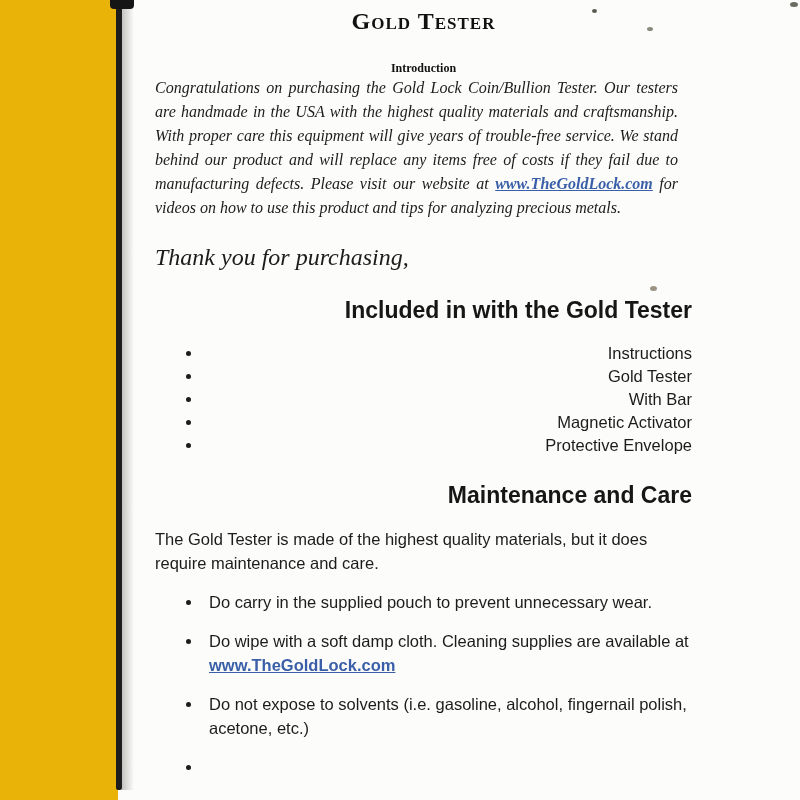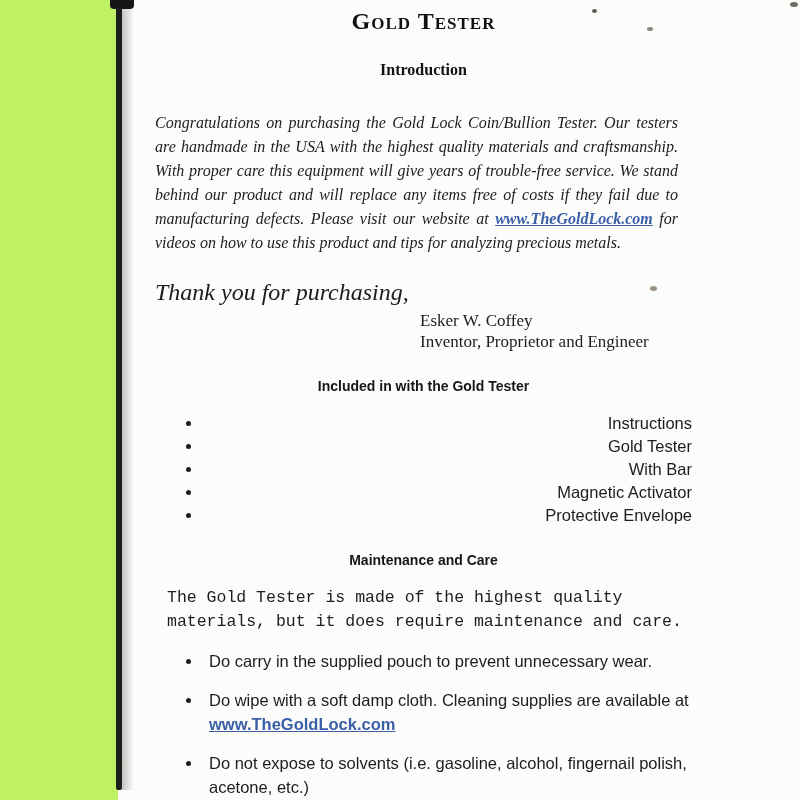--- a/index.html
+++ b/index.html
@@ -7,21 +7,21 @@
     padding: 0;
     width: 800px;
     height: 800px;
     background: #ffffff;
     overflow: hidden;
   }
   .scan {
     position: relative;
     width: 800px;
     height: 800px;
-    background: #bef264;
+    background: #eab308;
     font-family: "Liberation Serif", serif;
     color: #1c1c1c;
   }
   .paper {
     position: absolute;
     left: 118px;
     top: 0;
     right: 0;
     bottom: 0;
     background: #fcfcfa;
@@ -67,24 +67,24 @@
   .doc-title {
     margin: 0 0 26px 0;
     text-align: center;
     font-variant: small-caps;
     font-weight: bold;
     font-size: 24px;
     letter-spacing: 1px;
     color: #111;
   }
   .serif-heading {
-    margin: 0 0 32px 0;
+    margin: 0 0 0 0;
     text-align: center;
     font-weight: bold;
-    font-size: 16px;
+    font-size: 12px;
     color: #111;
   }
   .intro-para {
     margin: 0 14px 24px 0;
     font-style: italic;
     font-size: 16px;
     line-height: 24px;
     text-align: justify;
   }
   .link {
@@ -99,39 +99,39 @@
     font-style: italic;
     font-size: 24px;
   }
   .signature {
     margin: 0 0 0 265px;
     font-size: 17px;
     line-height: 21px;
   }
   .sans-heading {
     margin: 26px 0 18px 0;
-    text-align: center;
+    text-align: right;
     font-family: "Liberation Sans", sans-serif;
     font-weight: bold;
-    font-size: 14px;
+    font-size: 23px;
     color: #161616;
   }
   ul.plain-list {
     margin: 0 0 4px 0;
     padding: 0 0 0 48px;
     font-family: "Liberation Sans", sans-serif;
     font-size: 16.5px;
     line-height: 22px;
     color: #1c1c1c;
     text-align: right;
   }
   ul.plain-list li { margin: 0 0 1px 0; padding-left: 6px; }
   .maint-lead {
-    margin: 8px 0 6px 12px;
-    font-family: Liberation Mono, monospace;
+    margin: 8px 0 6px 0;
+    font-family: Liberation Sans, sans-serif;
     font-size: 16.5px;
     line-height: 24px;
     color: #1c1c1c;
   }
   ul.maint-list {
     margin: 0;
     padding: 0 0 0 48px;
     font-family: "Liberation Sans", sans-serif;
     font-size: 16.5px;
     line-height: 24px;
@@ -155,24 +155,20 @@
   <div class="content">
 
     <h1 class="doc-title">Gold Tester</h1>
 
     <h2 class="serif-heading">Introduction</h2>
 
     <p class="intro-para"><span>Congratulations on purchasing the Gold Lock Coin/Bullion Tester.  Our testers are handmade in the USA with the highest quality materials and craftsmanship.  With proper care this equipment will give years of trouble-free service.  We stand behind our product and will replace any items free of costs if they fail due to manufacturing defects.  Please visit our website at </span><a class="link" href="#">www.TheGoldLock.com</a><span> for videos on how to use this product and tips for analyzing precious metals.</span></p>
 
     <p class="thanks">Thank you for purchasing,</p>
 
-    <div class="signature">
-      <div>Esker W. Coffey</div>
-      <div>Inventor, Proprietor and Engineer</div>
-    </div>
 
     <h2 class="sans-heading">Included in with the Gold Tester</h2>
 
     <ul class="plain-list">
       <li>Instructions</li>
       <li>Gold Tester</li>
       <li>With Bar</li>
       <li>Magnetic Activator</li>
       <li>Protective Envelope</li>
     </ul>

